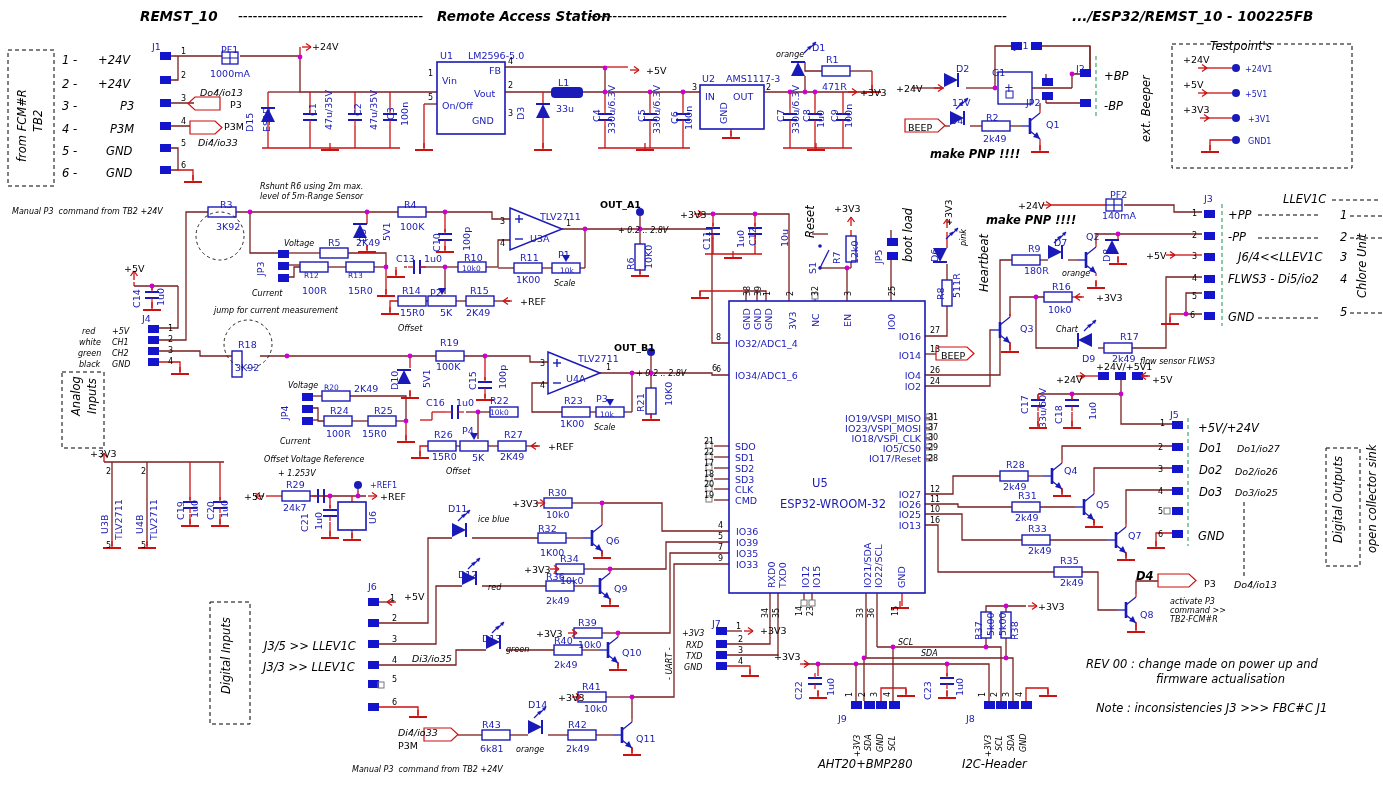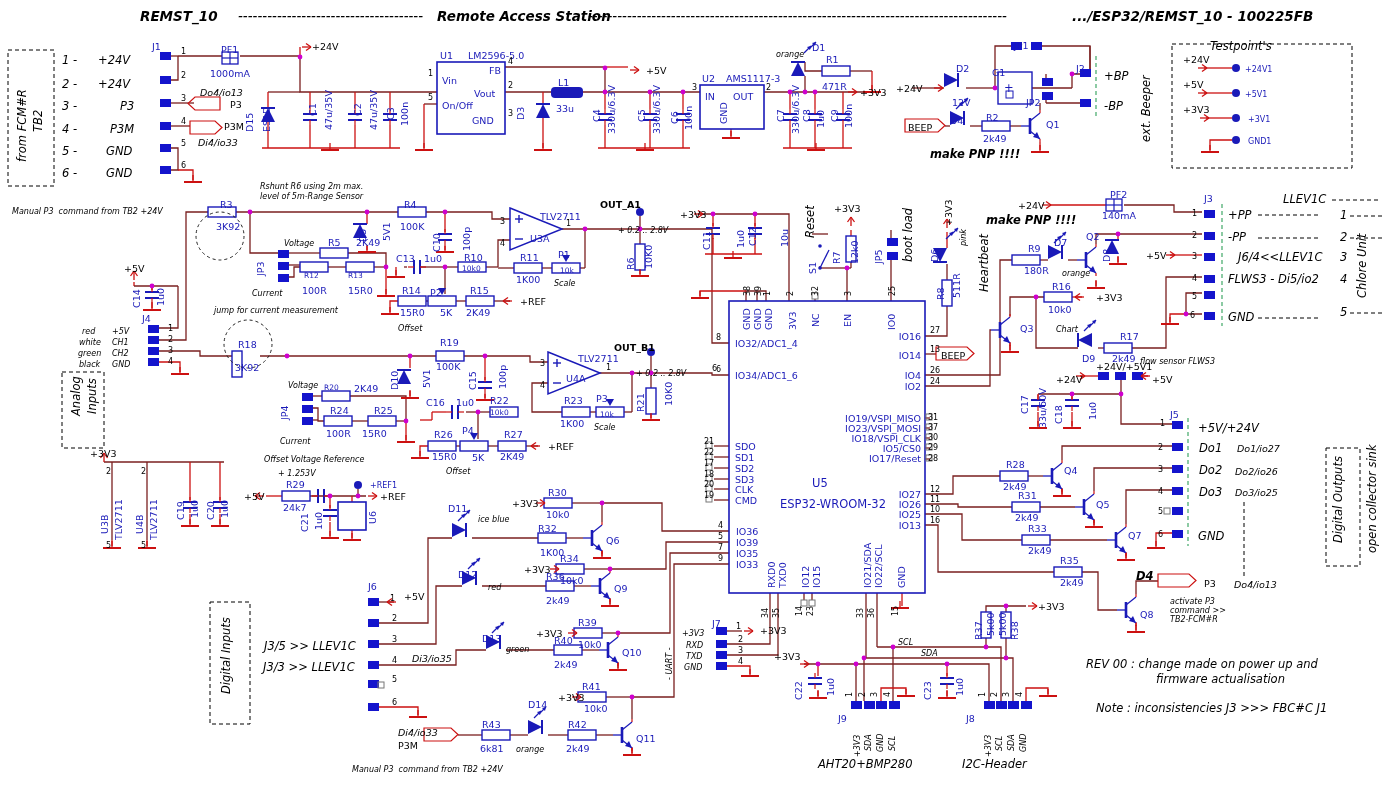--- a/index.html
+++ b/index.html
@@ -1,17 +1,17 @@
 <!DOCTYPE html>
 <html><head>
 <meta charset="utf-8">
 <style>
   html,body{margin:0;padding:0;background:#fff;}
   #stage{position:relative;width:1383px;height:797px;background:#ffffff;overflow:hidden;
-         font-family:"DejaVu Sans","Liberation Sans",sans-serif;}
+         font-family:"DejaVu Sans","Liberation Sans",sans-serif;border-radius:7px;}
   #titlebar span{position:absolute;top:8px;font-style:italic;font-weight:bold;
                  font-size:13.5px;color:#000;white-space:nowrap;}
   svg text{white-space:pre;}
 </style>
 </head>
 <body>
 
 <div id="stage">
   <div id="titlebar">
     <span style="left:140px">REMST_10</span>

